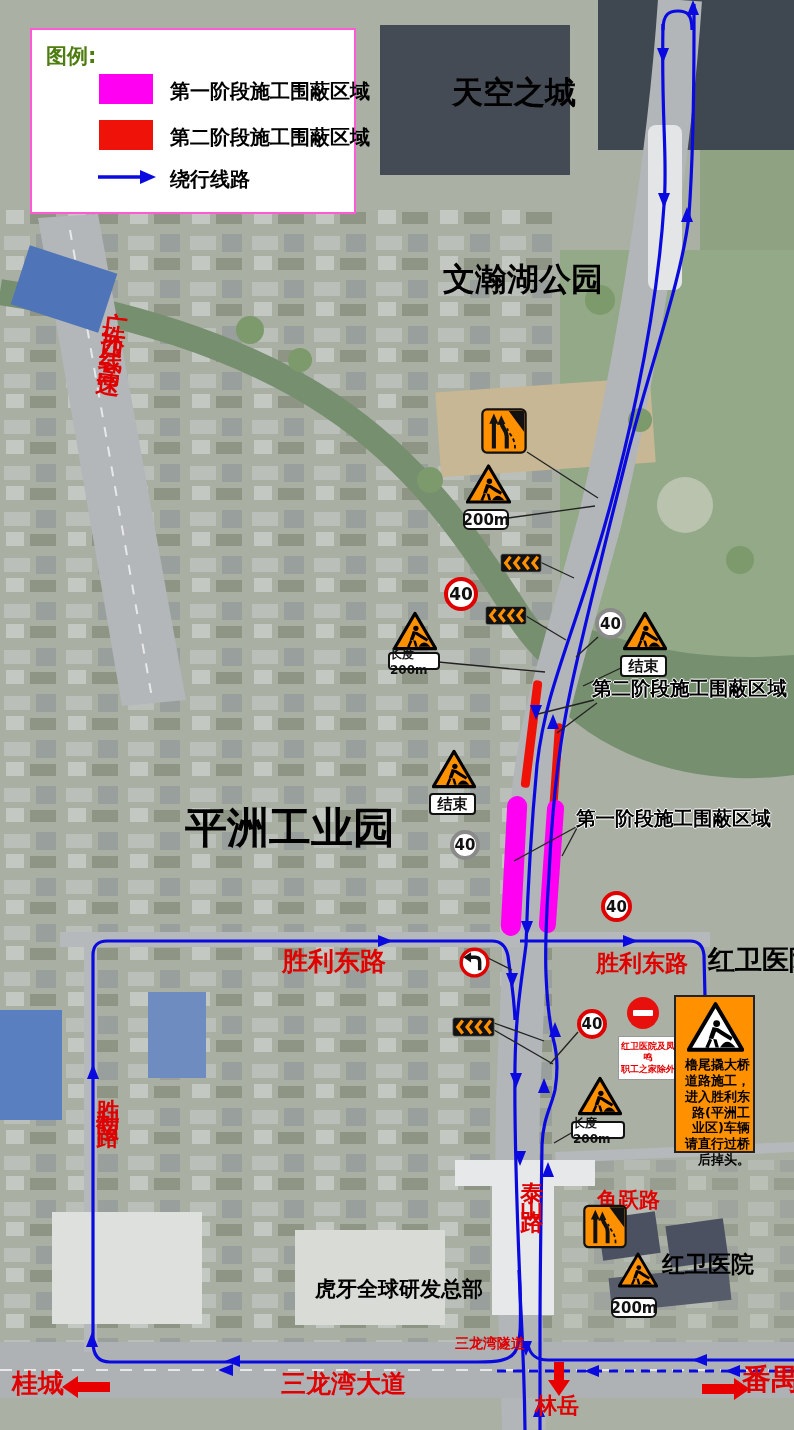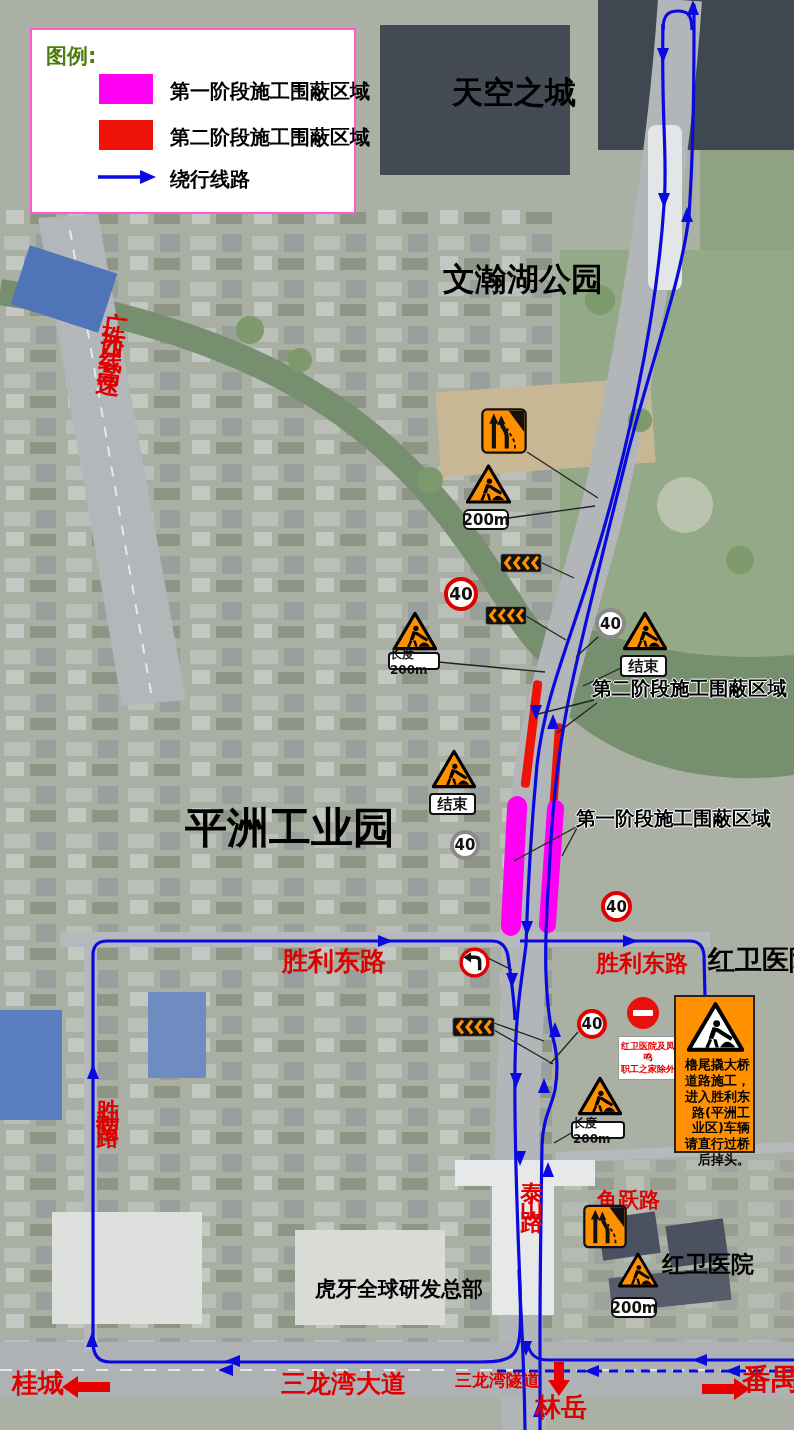--- a/index.html
+++ b/index.html
@@ -281,31 +281,31 @@
   <div class="lbl lbl-place" style="left:315px;top:1278px;font-size:21px;z-index:8">虎牙全球研发总部</div>
   <div class="lbl lbl-place" style="left:662px;top:1252px;font-size:23px;z-index:8">红卫医院</div>
 
   <div class="lbl lbl-road vert" style="left:106px;top:293px;font-size:24px;letter-spacing:12px;transform:rotate(7deg);transform-origin:top center;z-index:8">广珠西线高速</div>
   <div class="lbl lbl-road" style="left:282px;top:948px;font-size:26px;z-index:8">胜利东路</div>
   <div class="lbl lbl-road" style="left:596px;top:951px;font-size:23px;z-index:8">胜利东路</div>
   <div class="lbl lbl-road vert" style="left:96px;top:1080px;font-size:23px;letter-spacing:9px;z-index:8">胜利南路</div>
   <div class="lbl lbl-road" style="left:597px;top:1189px;font-size:21px;z-index:8">鱼跃路</div>
   <div class="lbl lbl-road vert" style="left:520px;top:1164px;font-size:23px;letter-spacing:14px;z-index:8">泰山路</div>
   <div class="lbl lbl-road" style="left:281px;top:1371px;font-size:25px;z-index:8">三龙湾大道</div>
-  <div class="lbl lbl-road" style="left:455px;top:1372px;font-size:17px;z-index:8">三龙湾隧道</div>
+  <div class="lbl lbl-road" style="left:455px;top:1336px;font-size:14px;z-index:8">三龙湾隧道</div>
 
   <div class="lbl lbl-road" style="left:12px;top:1370px;font-size:26px;z-index:8">桂城</div>
   <svg class="abs" style="left:62px;top:1376px;z-index:8" width="48" height="22" viewBox="0 0 48 22">
     <polygon points="0,11 16,0 16,6 48,6 48,16 16,16 16,22" fill="#e80000"></polygon>
   </svg>
   <div class="lbl lbl-road" style="left:742px;top:1364px;font-size:29px;z-index:8">番禺</div>
   <svg class="abs" style="left:702px;top:1378px;z-index:8" width="48" height="22" viewBox="0 0 48 22">
     <polygon points="48,11 32,0 32,6 0,6 0,16 32,16 32,22" fill="#e80000"></polygon>
   </svg>
-  <div class="lbl lbl-road" style="left:535px;top:1394px;font-size:26px;z-index:8">林岳</div>
+  <div class="lbl lbl-road" style="left:535px;top:1394px;font-size:22px;z-index:8">林岳</div>
   <svg class="abs" style="left:548px;top:1362px;z-index:8" width="22" height="34" viewBox="0 0 22 34">
     <polygon points="11,34 0,18 6,18 6,0 16,0 16,18 22,18" fill="#e80000"></polygon>
   </svg>
 
   <div class="lbl lbl-callout" style="left:592px;top:679px;font-size:19.5px;z-index:8">第二阶段施工围蔽区域</div>
   <div class="lbl lbl-callout" style="left:576px;top:809px;font-size:19.5px;z-index:8">第一阶段施工围蔽区域</div>
 
   <div class="legend">
     <div class="ltitle">图例:</div>
     <div class="sw sw-phase1" style="left:67px;top:44px;"></div>

